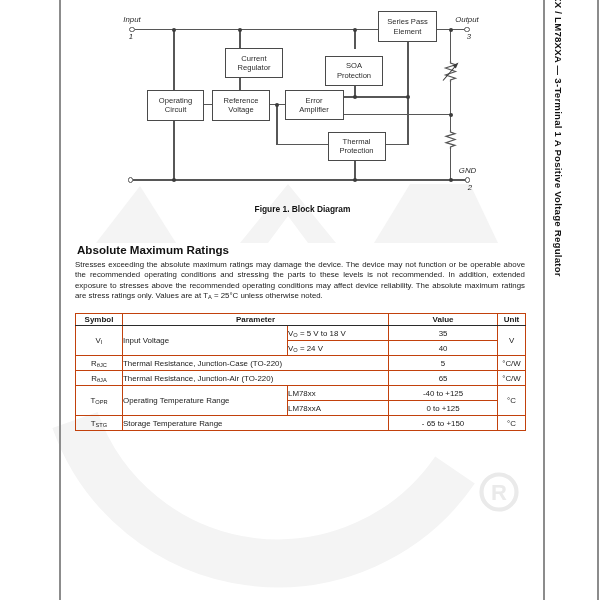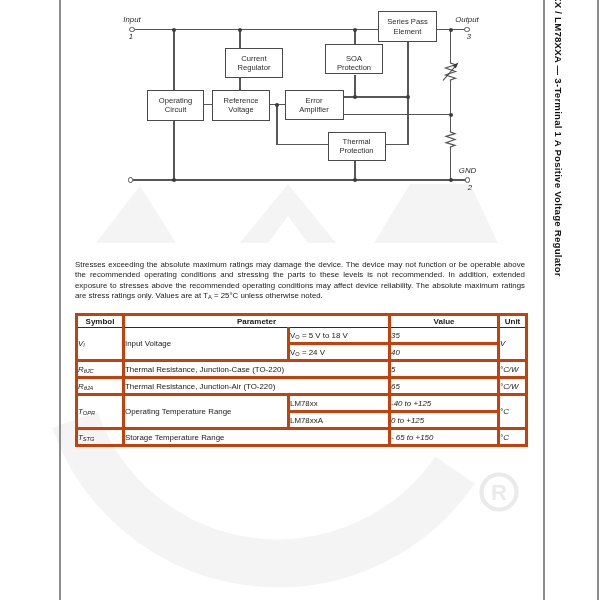--- a/index.html
+++ b/index.html
@@ -30,26 +30,26 @@
   
   .section-heading{position:absolute;left:77px;top:243px;margin:0;font-size:11.6px;
                    font-weight:bold;color:#111;}
   .body-text{position:absolute;left:75px;top:260px;width:450px;margin:0;font-size:7.85px;
              line-height:10.35px;text-align:justify;color:#222;}
   sub{font-size:.72em;vertical-align:baseline;position:relative;top:.25em;line-height:0;}
 
   
   table.ratings{position:absolute;left:75px;top:313px;width:450px;border-collapse:collapse;
                 table-layout:fixed;font-size:7.9px;color:#1a1a1a;border:1.6px solid #2b2b2b;}
-  .ratings th,.ratings td{border:3px solid #c2410c;padding:0 0 0 0;overflow:hidden;}
+  .ratings th,.ratings td{border:1px solid #c2410c;padding:0 0 0 0;overflow:hidden;}
   .ratings thead th{height:11px;font-size:8px;font-weight:bold;text-align:center;
                     border-bottom:1.6px solid #2b2b2b;}
   .ratings tbody td{height:14px;}
   .ratings tr.major>td{border-top:1.6px solid #2b2b2b;}
-  .sym,.val,.unit{font-style:italic;}
+  .sym,.val,.unit{text-align:center;}
   .param{text-align:left;padding-left:8px;}
   .cond{text-align:left;padding-left:6px;}
 </style>
 </head>
 <body>
 
 <div class="stage">
 
   <svg class="wm" width="600" height="600" viewBox="0 0 600 600">
     <path d="M 75 420 A 215 215 0 0 0 455 470" fill="none" stroke="#f4f4f4" stroke-width="48"></path>
@@ -101,21 +101,21 @@
       </svg>
 
       <div class="blk" style="left:378px;top:11px;width:57px;height:29px;">
         <div>Series Pass</div>
         <div>Element</div>
       </div>
       <div class="blk" style="left:225px;top:48px;width:56px;height:28px;">
         <div>Current</div>
         <div>Regulator</div>
       </div>
-      <div class="blk" style="left:325px;top:44px;width:56px;height:27.5px;justify-content:flex-end;">
+      <div class="blk" style="left:325px;top:56px;width:56px;height:27.5px;">
         <div>SOA</div>
         <div>Protection</div>
       </div>
       <div class="blk" style="left:147px;top:90px;width:55px;height:28.5px;">
         <div>Operating</div>
         <div>Circuit</div>
       </div>
       <div class="blk" style="left:212px;top:90px;width:56px;height:28.5px;align-items:center;">
         <div>Reference</div>
         <div>Voltage</div>
@@ -147,21 +147,23 @@
       <div class="pin-circle" style="left:127.7px;top:177.2px;"></div>
 
       <div class="dlabel" style="left:112px;top:15.5px;width:40px;">Input</div>
       <div class="dlabel" style="left:125px;top:33px;width:12px;">1</div>
       <div class="dlabel" style="left:447px;top:15.5px;width:40px;">Output</div>
       <div class="dlabel" style="left:463px;top:33px;width:12px;">3</div>
       <div class="dlabel" style="left:447.5px;top:166.5px;width:40px;">GND</div>
       <div class="dlabel" style="left:464px;top:183.5px;width:12px;">2</div>
     </div>
 
-
+    <div class="fig-caption">Figure 1. Block Diagram</div>
+
+    <h2 class="section-heading">Absolute Maximum Ratings</h2>
 
     <p class="body-text"><span>Stresses exceeding the absolute maximum ratings may damage the device. The device may not function or be operable above the recommended operating conditions and stressing the parts to these levels is not recommended. In addition, extended exposure to stresses above the recommended operating conditions may affect device reliability. The absolute maximum ratings are stress ratings only. Values are at T</span><sub>A</sub><span> = 25°C unless otherwise noted.</span></p>
 
     <table class="ratings">
       <colgroup>
           <col style="width:47px">
           <col style="width:165px">
           <col style="width:101px">
           <col style="width:109px">
           <col style="width:28px">

